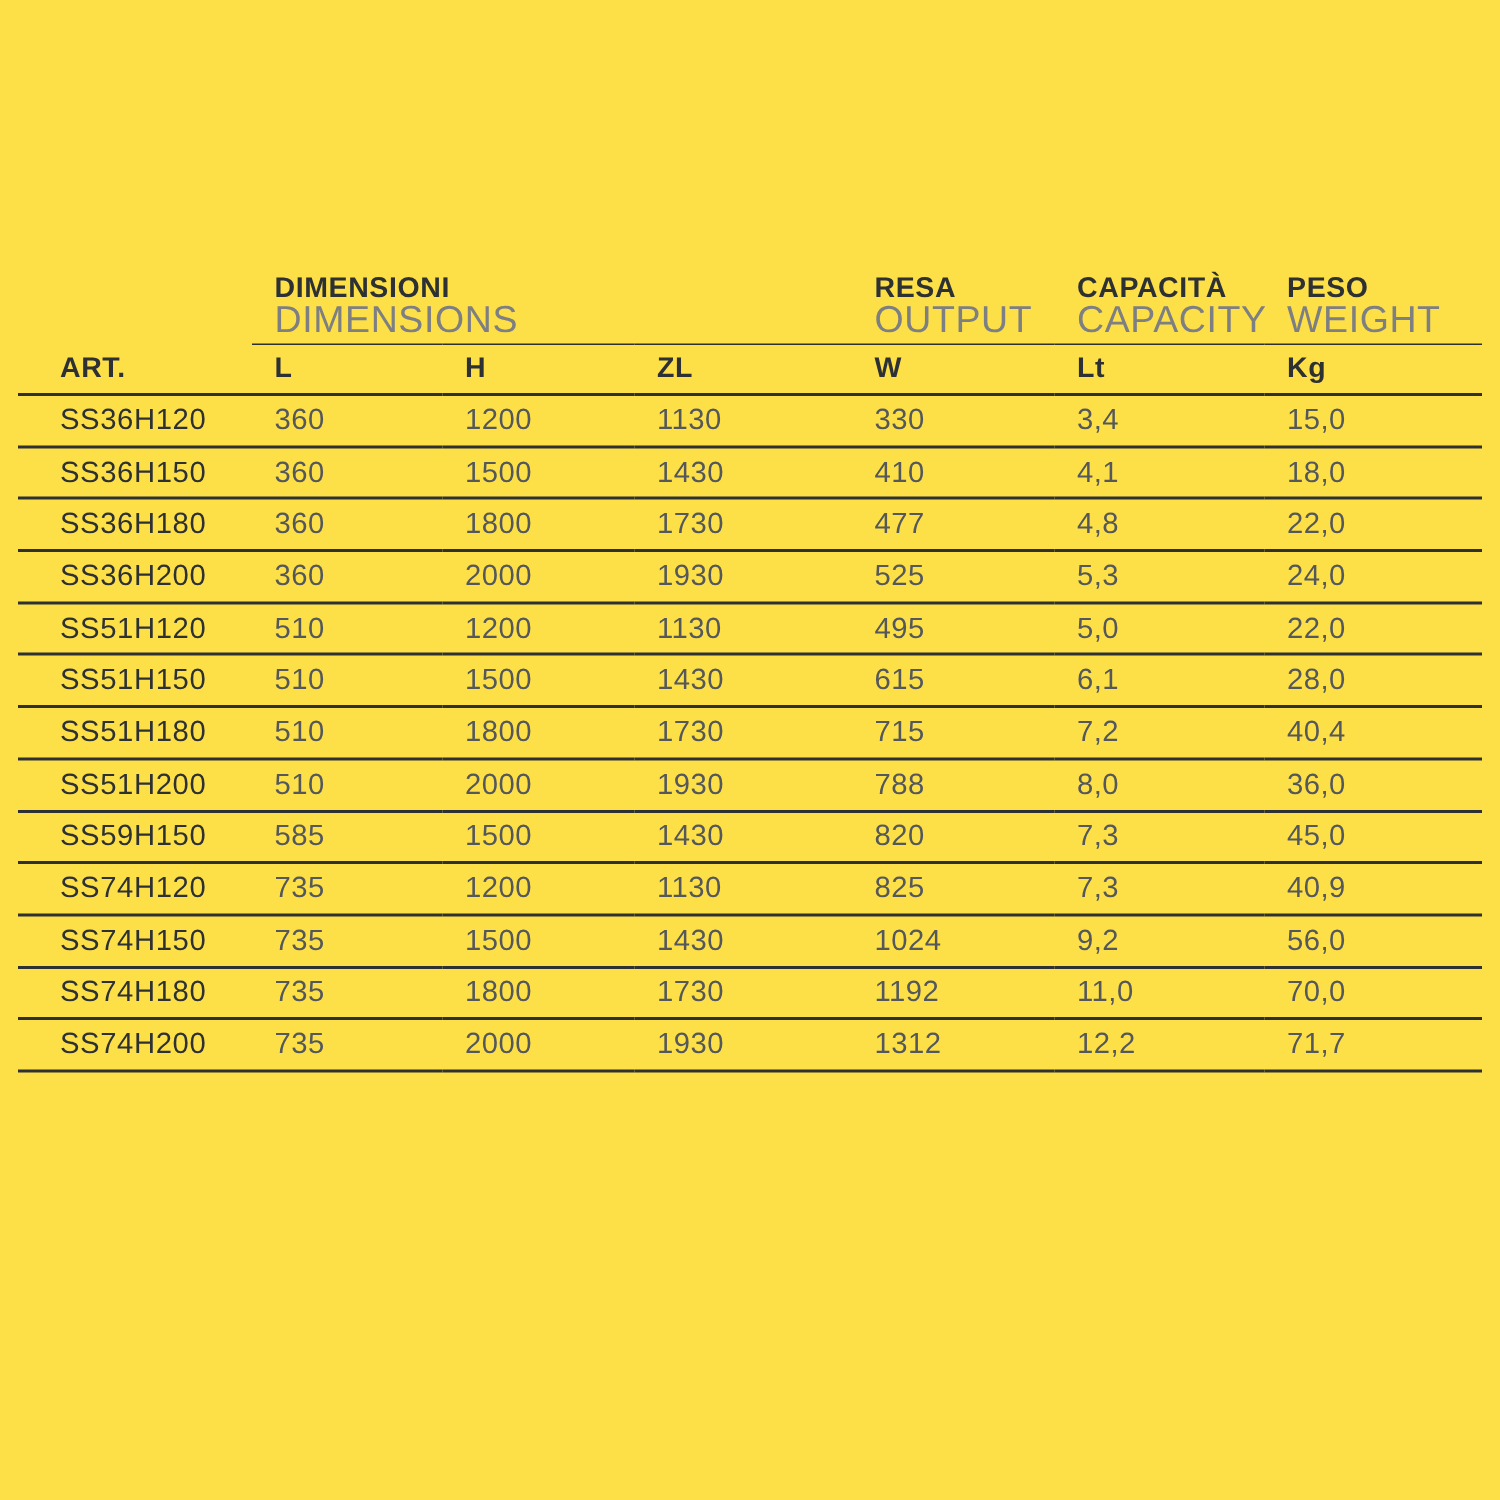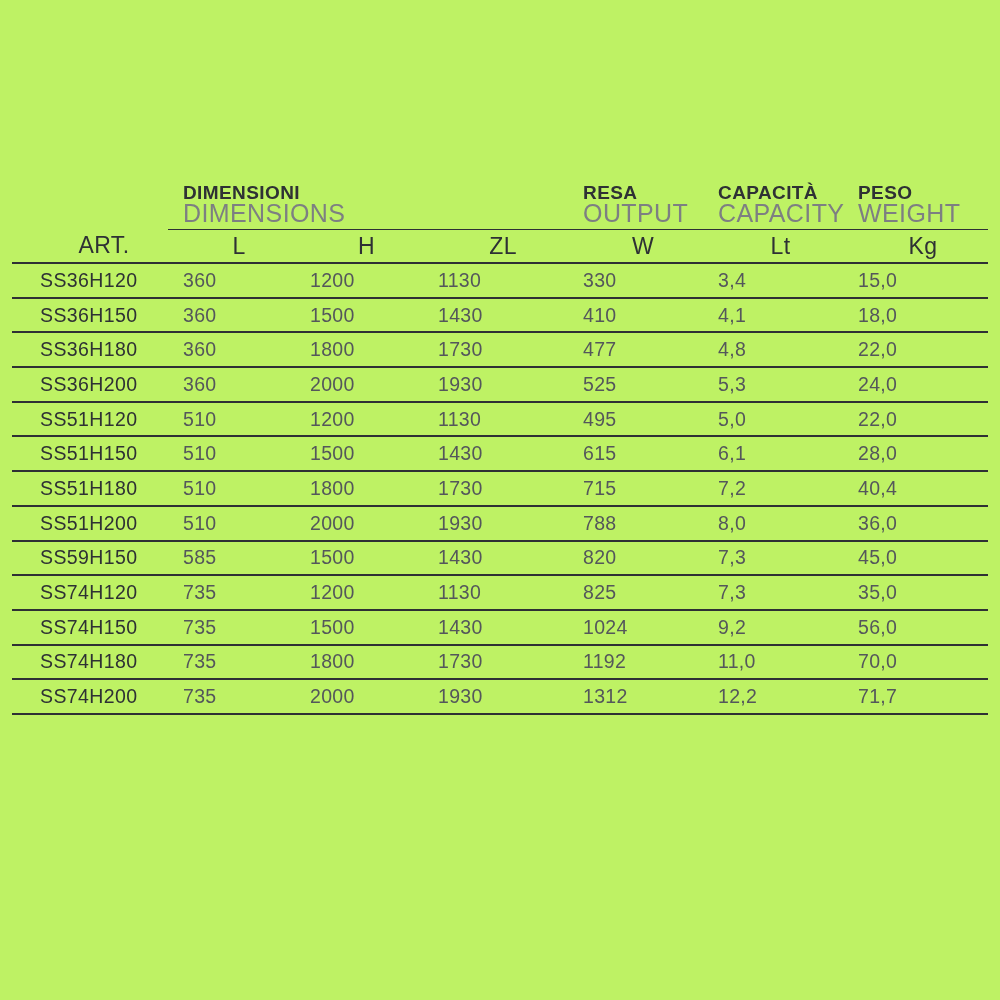--- a/index.html
+++ b/index.html
@@ -4,21 +4,21 @@
 <style>
   html, body {
     margin: 0;
     padding: 0;
     background: #ffffff;
   }
   .page {
     position: relative;
     width: 1000px;
     height: 1000px;
-    background: #bef264;
+    background: #fde047;
     overflow: hidden;
     font-family: "Liberation Sans", sans-serif;
   }
   table.spec {
     position: absolute;
     left: 12px;
     top: 170px;
     width: 976px;
     border-collapse: collapse;
     table-layout: fixed;
@@ -47,25 +47,25 @@
   .group-en {
     font-size: 25px;
     line-height: 21px;
     font-weight: 400;
     letter-spacing: 0.4px;
     color: #7d7f82;
   }
   
   tr.unit-row th {
     height: 32px;
-    text-align: center;
+    text-align: left;
     vertical-align: middle;
     padding: 0 0 0 15px;
-    font-size: 23px;
-    font-weight: 400;
+    font-size: 19px;
+    font-weight: 700;
     letter-spacing: 0.4px;
     color: #2e3134;
     border-bottom: 2.5px solid #2e3134;
   }
   tr.unit-row th.art-col {
     padding-left: 28px;
   }
   
   tbody td {
     height: 32.7px;
@@ -213,21 +213,21 @@
           <td class="val">7,3</td>
           <td class="val">45,0</td>
         </tr>
         <tr>
           <td class="art">SS74H120</td>
           <td class="val">735</td>
           <td class="val">1200</td>
           <td class="val">1130</td>
           <td class="val">825</td>
           <td class="val">7,3</td>
-          <td class="val">35,0</td>
+          <td class="val">40,9</td>
         </tr>
         <tr>
           <td class="art">SS74H150</td>
           <td class="val">735</td>
           <td class="val">1500</td>
           <td class="val">1430</td>
           <td class="val">1024</td>
           <td class="val">9,2</td>
           <td class="val">56,0</td>
         </tr>

